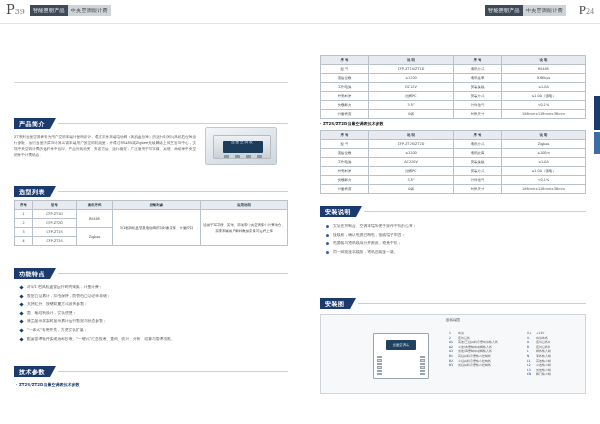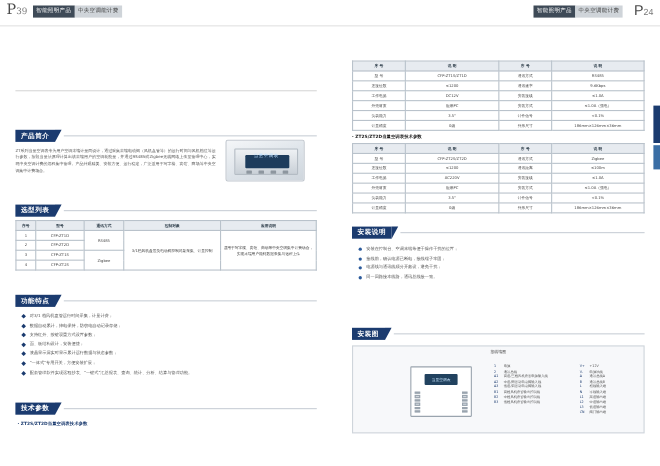--- a/index.html
+++ b/index.html
@@ -25,21 +25,21 @@
   }
   .pg-left {
     position: absolute; left: 6px; top: 2px;
     font-size: 13px; color: #4a4a4a;
     font-family: "DejaVu Serif", "Liberation Serif", serif;
   }
   .pg-left .num { font-size: 8px; color: #7a7a7a; }
   .pg-right {
     position: absolute; right: 6px; top: 2px;
     font-size: 13px; color: #4a4a4a;
-    font-family: Liberation Sans, sans-serif;
+    font-family: Liberation Serif, serif;
   }
   .pg-right .num { font-size: 8px; color: #7a7a7a; }
 
   .crumb {
     position: absolute; top: 5px;
     display: flex; align-items: stretch; height: 11px;
   }
   .crumb-l { left: 30px; }
   .crumb-r { right: 34px; }
   .crumb .tagdark {

